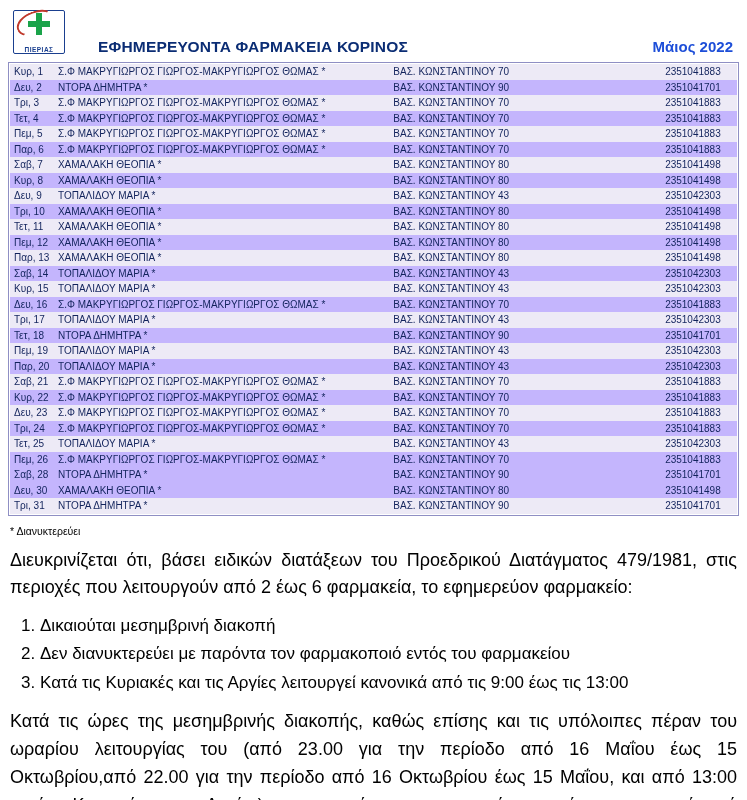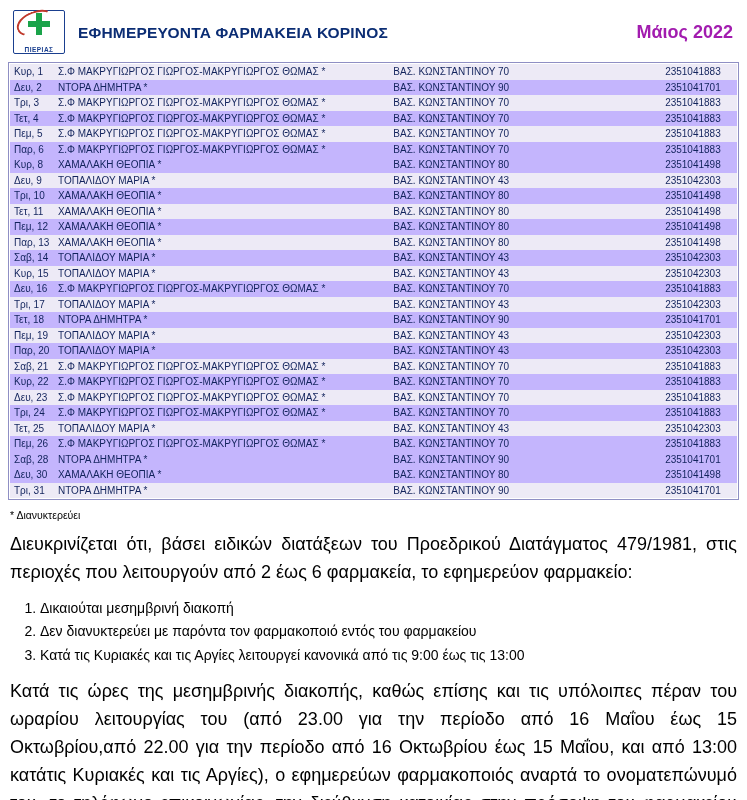--- a/index.html
+++ b/index.html
@@ -13,22 +13,22 @@
   .page {
     width: 747px;
     min-height: 800px;
     padding: 6px 8px 10px 8px;
     position: relative;
   }
 
   
   .header {
     display: flex;
-    align-items: center;
-    gap: 4px;
+    align-items: flex-end;
+    gap: 24px;
     padding: 2px 2px 6px 2px;
   }
   .logo {
     width: 58px;
     height: 48px;
     position: relative;
     flex: 0 0 auto;
   }
   .logo-box {
     position: absolute;
@@ -79,23 +79,23 @@
     padding-right: 4px;
   }
   .doc-title {
     font-size: 15.5px;
     font-weight: bold;
     color: #0b2d74;
     letter-spacing: 0.2px;
     padding-left: 6px;
   }
   .doc-month {
-    font-size: 18px;
+    font-size: 15px;
     font-weight: bold;
-    color: #a21caf;
+    color: #1d4ed8;
     white-space: nowrap;
   }
 
   
   .table-wrap {
     border: 1px solid #8f8fc4;
     background: #ffffff;
     padding: 1px;
   }
   table.schedule {
@@ -127,21 +127,21 @@
   .para {
     font-size: 18px;
     color: #000;
     line-height: 1.55;
     margin: 0 2px 10px 2px;
     text-align: justify;
   }
   ol.rules {
     margin: 0 2px 12px 2px;
     padding-left: 30px;
-    font-size: 14px;
+    font-size: 17px;
     line-height: 1.6;
   }
   ol.rules li { margin-bottom: 1px; }
   .para-last {
     font-size: 18px;
     line-height: 1.55;
     text-align: justify;
     margin: 4px 2px 0 2px;
   }
 </style>
@@ -195,20 +195,26 @@
             <td class="c-pharmacy">Σ.Φ ΜΑΚΡΥΓΙΩΡΓΟΣ ΓΙΩΡΓΟΣ-ΜΑΚΡΥΓΙΩΡΓΟΣ ΘΩΜΑΣ *</td>
             <td class="c-address">ΒΑΣ. ΚΩΝΣΤΑΝΤΙΝΟΥ 70</td>
             <td class="c-phone">2351041883</td>
           </tr>
           <tr class="plain">
             <td class="c-day">Παρ, 6</td>
             <td class="c-pharmacy">Σ.Φ ΜΑΚΡΥΓΙΩΡΓΟΣ ΓΙΩΡΓΟΣ-ΜΑΚΡΥΓΙΩΡΓΟΣ ΘΩΜΑΣ *</td>
             <td class="c-address">ΒΑΣ. ΚΩΝΣΤΑΝΤΙΝΟΥ 70</td>
             <td class="c-phone">2351041883</td>
           </tr>
+          <tr class="alt">
+            <td class="c-day">Σαβ, 7</td>
+            <td class="c-pharmacy">ΧΑΜΑΛΑΚΗ ΘΕΟΠΙΑ *</td>
+            <td class="c-address">ΒΑΣ. ΚΩΝΣΤΑΝΤΙΝΟΥ 80</td>
+            <td class="c-phone">2351041498</td>
+          </tr>
           <tr class="plain">
             <td class="c-day">Κυρ, 8</td>
             <td class="c-pharmacy">ΧΑΜΑΛΑΚΗ ΘΕΟΠΙΑ *</td>
             <td class="c-address">ΒΑΣ. ΚΩΝΣΤΑΝΤΙΝΟΥ 80</td>
             <td class="c-phone">2351041498</td>
           </tr>
           <tr class="alt">
             <td class="c-day">Δευ, 9</td>
             <td class="c-pharmacy">ΤΟΠΑΛΙΔΟΥ ΜΑΡΙΑ *</td>
             <td class="c-address">ΒΑΣ. ΚΩΝΣΤΑΝΤΙΝΟΥ 43</td>

